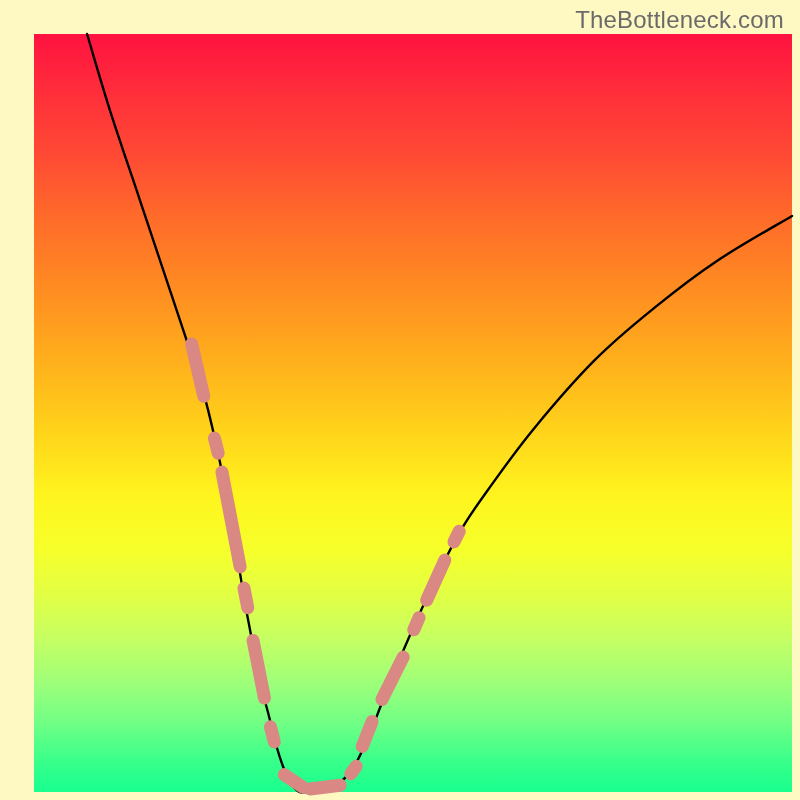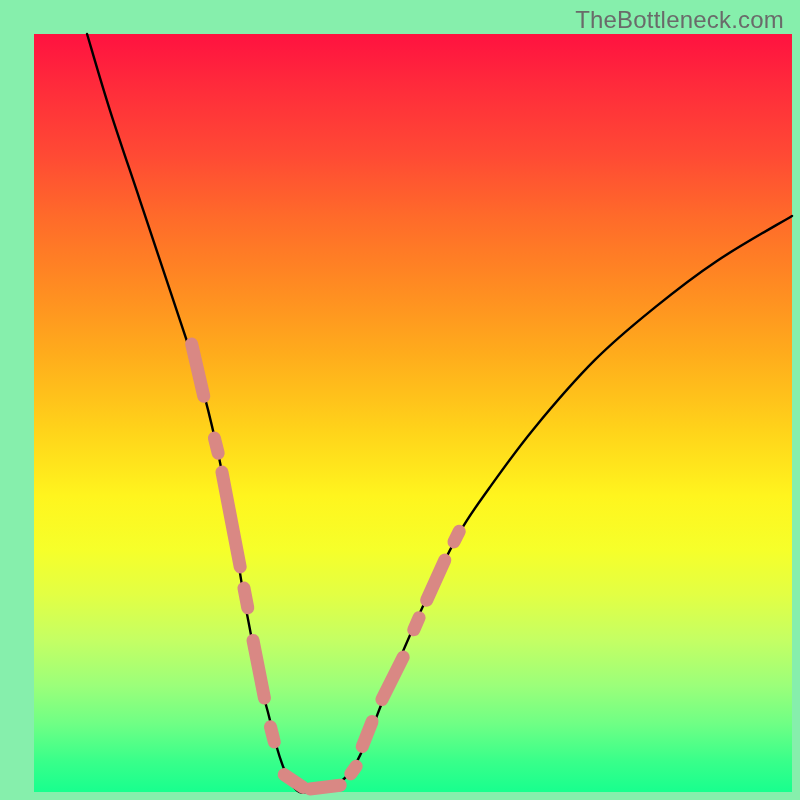--- a/index.html
+++ b/index.html
@@ -10,21 +10,21 @@
     background: #000;
     overflow: hidden;
     font-family: Arial, Helvetica, sans-serif;
   }
   .frame {
     position: absolute;
     left: 0;
     top: 0;
     width: 800px;
     height: 800px;
-    background: #86efac;
+    background: #fef9c3;
   }
   .plot {
     position: absolute;
     left: 34px;
     top: 34px;
     width: 758px;
     height: 758px;
     
     background: linear-gradient(
       to bottom,

